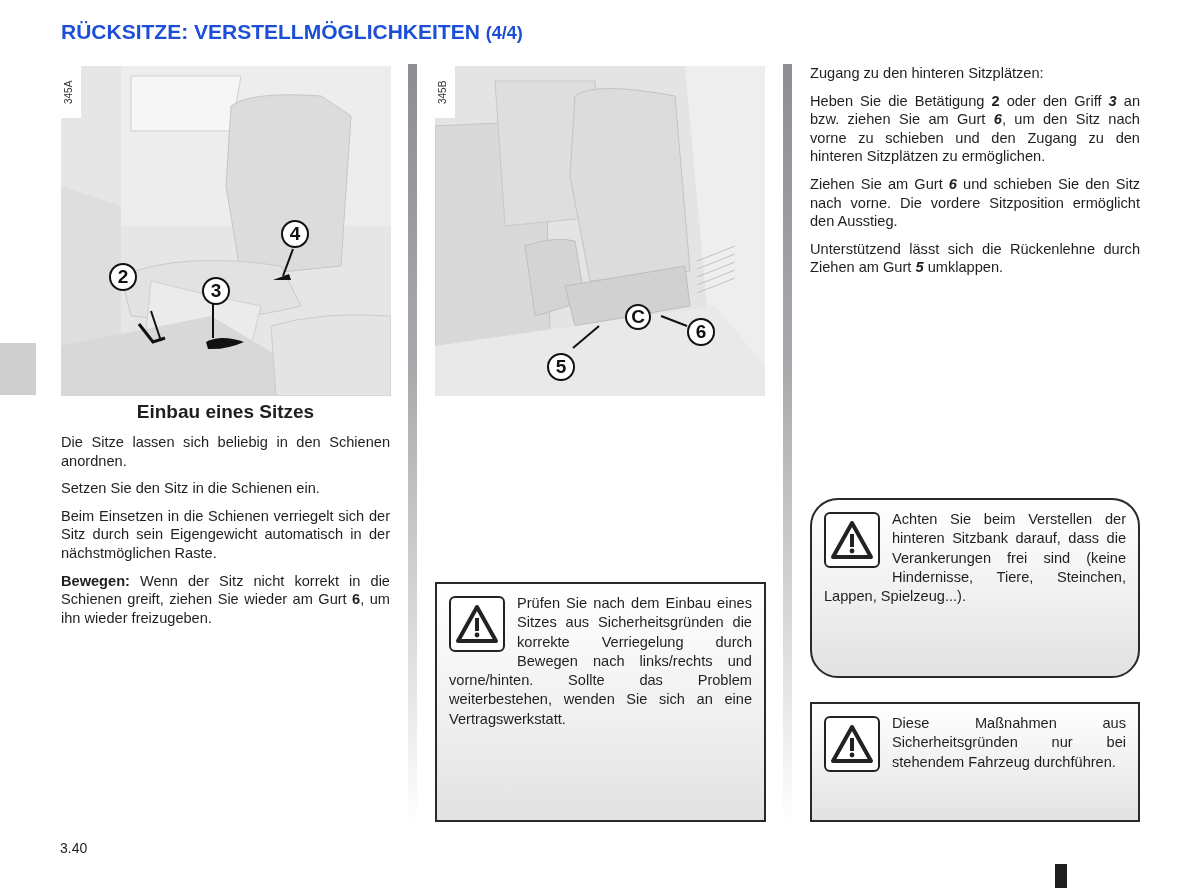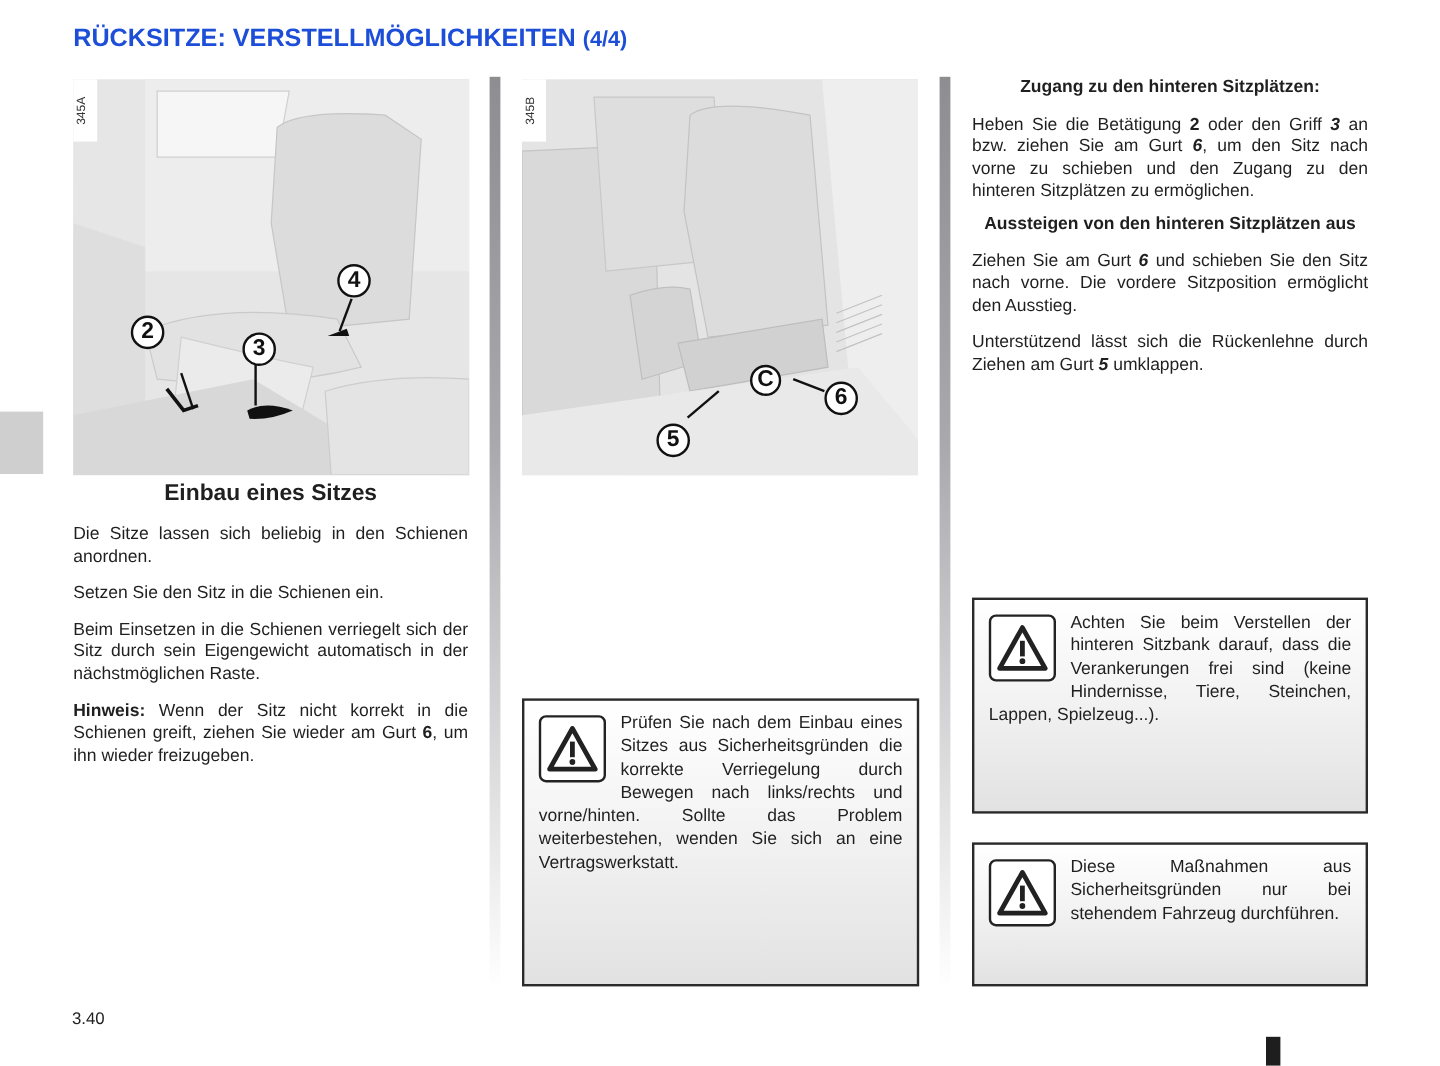--- a/index.html
+++ b/index.html
@@ -32,23 +32,23 @@
     text-align: center; padding: 4px 2px;
   }
   .callout {
     position: absolute; width: 28px; height: 28px; border-radius: 50%;
     background: #fff; border: 2px solid #111; box-sizing: border-box;
     font-weight: bold; font-size: 19px; line-height: 24px; text-align: center; color: #111;
   }
   .col-text {
     position: absolute; font-size: 14.6px; line-height: 18.6px; color: #1f1f1f;
   }
-  .col-text p { margin: 12px 0 9px 0; text-align: justify; }
+  .col-text p { margin: 0 0 9px 0; text-align: justify; }
   .col-text h2 { margin: 0 0 9px 0; font-size: 19px; font-weight: bold; line-height: 24px; text-align: center; }
-  .col-text h3 { margin: 0 0 9px 0; font-size: 14.6px; font-weight: bold; line-height: 18.6px; text-align: center; }
+  .col-text h3 { margin: 0 0 9px 0; font-size: 14.6px; font-weight: normal; line-height: 18.6px; }
   .col-text b { font-weight: bold; }
   .col-text .ref { font-weight: bold; font-style: italic; }
   .warn {
     position: absolute; border: 2px solid #2a2a2a; box-sizing: border-box;
     background: linear-gradient(to bottom, #ffffff 0%, #f3f3f3 45%, #e2e2e2 100%);
     padding: 10px 12px 10px 12px;
     font-size: 14.6px; line-height: 19.3px; color: #1f1f1f; text-align: justify;
   }
   .warn-icon {
     float: left; width: 56px; height: 56px; margin: 2px 12px 0 0;
@@ -123,43 +123,42 @@
   <div class="callout" style="left:190px; top:238px; width:26px; height:26px; line-height:22px;">C</div>
   <div class="callout" style="left:252px; top:252px;">6</div>
   <div class="photo-label" style="left:0; top:0; width:16px; height:44px;">345B</div>
 </div>
 
 <div class="col-text" style="left:61px; top:400px; width:329px;">
   <h2>Einbau eines Sitzes</h2>
   <p>Die Sitze lassen sich beliebig in den Schienen anordnen.</p>
   <p>Setzen Sie den Sitz in die Schienen ein.</p>
   <p>Beim Einsetzen in die Schienen verriegelt sich der Sitz durch sein Eigengewicht automatisch in der nächstmöglichen Raste.</p>
-  <p><b>Hinweis:</b><span> Wenn der Sitz nicht korrekt in die Schienen greift, ziehen Sie wieder am Gurt </span><span class="ref" style="font-style:normal">6</span><span>, um ihn wieder freizugeben.</span></p>
+  <p><b>Bewegen:</b><span> Wenn der Sitz nicht korrekt in die Schienen greift, ziehen Sie wieder am Gurt </span><span class="ref" style="font-style:normal">6</span><span>, um ihn wieder freizugeben.</span></p>
 </div>
 
 <div class="col-text" style="left:810px; top:64px; width:330px;">
   <h3>Zugang zu den hinteren Sitzplätzen:</h3>
   <p><span>Heben Sie die Betätigung </span><b>2</b><span> oder den Griff </span><span class="ref">3</span><span> an bzw. ziehen Sie am Gurt </span><span class="ref">6</span><span>, um den Sitz nach vorne zu schieben und den Zugang zu den hinteren Sitzplätzen zu ermöglichen.</span></p>
-  <h3>Aussteigen von den hinteren Sitzplätzen aus</h3>
   <p><span>Ziehen Sie am Gurt </span><span class="ref">6</span><span> und schieben Sie den Sitz nach vorne. Die vordere Sitzposition ermöglicht den Ausstieg.</span></p>
   <p><span>Unterstützend lässt sich die Rückenlehne durch Ziehen am Gurt </span><span class="ref">5</span><span> umklappen.</span></p>
 </div>
 
 <div class="warn" style="left:435px; top:582px; width:331px; height:240px;">
   <div class="warn-icon">
     <svg width="44" height="40" viewBox="0 0 44 40">
         <path d="M22 3 L41 37 L3 37 Z" fill="none" stroke="#222" stroke-width="4" stroke-linejoin="round"></path>
         <rect x="20" y="14" width="4" height="13" fill="#222"></rect>
         <circle cx="22" cy="31" r="2.4" fill="#222"></circle>
       </svg>
   </div>
   <span>Prüfen Sie nach dem Einbau eines Sitzes aus Sicherheitsgründen die korrekte Verriegelung durch Bewegen nach links/rechts und vorne/hinten. Sollte das Problem weiterbestehen, wenden Sie sich an eine Vertragswerkstatt.</span>
 </div>
 
-<div class="warn" style="left:810px; top:498px; width:330px; height:180px;">
+<div class="warn" style="left:810px; top:498px; width:330px; height:180px;border-radius:28px;">
   <div class="warn-icon">
     <svg width="44" height="40" viewBox="0 0 44 40">
         <path d="M22 3 L41 37 L3 37 Z" fill="none" stroke="#222" stroke-width="4" stroke-linejoin="round"></path>
         <rect x="20" y="14" width="4" height="13" fill="#222"></rect>
         <circle cx="22" cy="31" r="2.4" fill="#222"></circle>
       </svg>
   </div>
   <span>Achten Sie beim Verstellen der hinteren Sitzbank darauf, dass die Verankerungen frei sind (keine Hindernisse, Tiere, Steinchen, Lappen, Spielzeug...).</span>
 </div>
 

